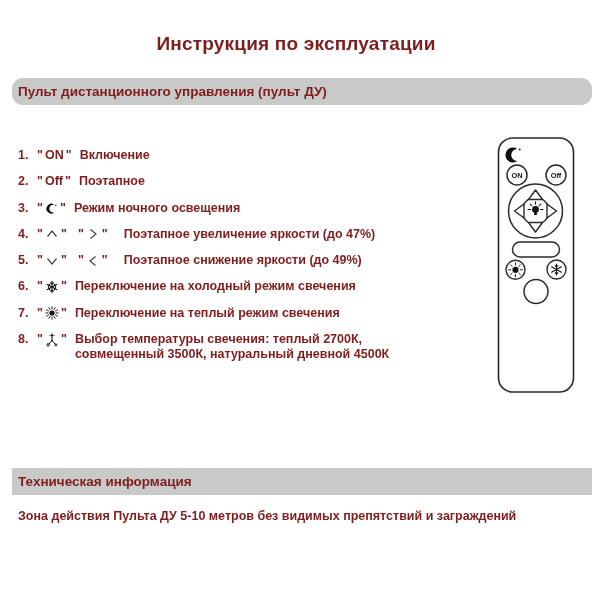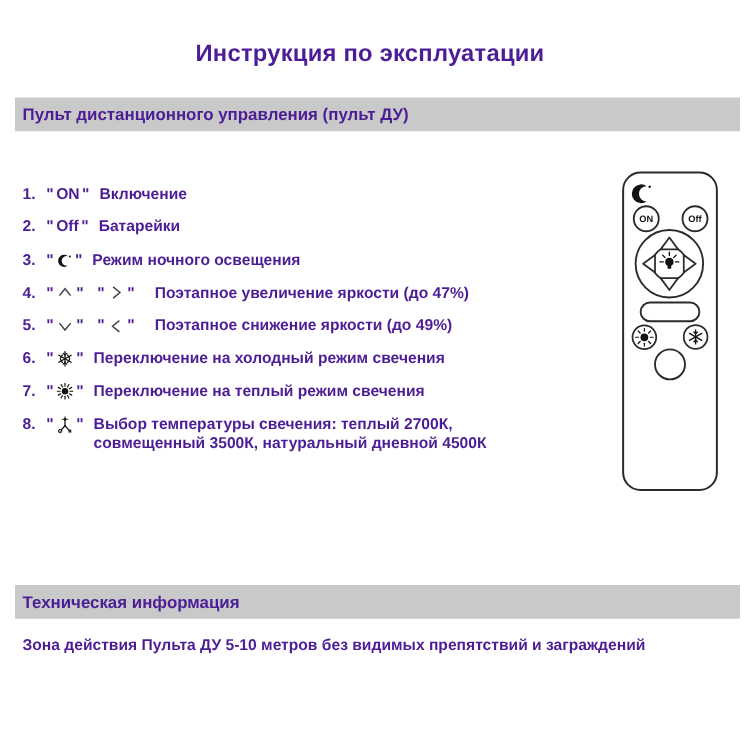--- a/index.html
+++ b/index.html
@@ -1,23 +1,23 @@
 <!DOCTYPE html>
 <html><head>
 <meta charset="utf-8">
 <style>
   html,body{margin:0;padding:0;background:#fff;}
   .page{
     position:relative;width:592px;height:600px;background:#ffffff;overflow:hidden;
-    font-family:"Liberation Sans",sans-serif;font-weight:bold;color:#4c1d95;
+    font-family:"Liberation Sans",sans-serif;font-weight:bold;color:#7f1d1d;
   }
   .title{position:absolute;top:33px;left:0;width:100%;text-align:center;font-size:19px;letter-spacing:.2px;}
   .bar{position:absolute;left:12px;right:0;height:27px;background:#c9c9c9;display:flex;align-items:center;
        padding-left:6px;font-size:13.5px;box-sizing:border-box;}
-  .bar-remote{top:78px;}
+  .bar-remote{top:78px;border-radius:11px;}
   .bar-tech{top:468px;}
   .list{position:absolute;left:18px;top:148px;width:462px;margin:0;padding:0;list-style:none;font-size:12.5px;}
   .item{display:flex;align-items:flex-start;min-height:26.3px;line-height:15px;}
   .num{width:17px;flex:none;}
   .tokens{display:inline-flex;align-items:center;height:15px;flex:none;margin-right:6px;}
   .tokens + .tokens{margin-left:1px;}
   .q{margin:0 2px;}
   .label{max-width:352px;}
   .label.gap{margin-left:8px;}
   .ic{display:block;width:14px;height:14px;}
@@ -50,21 +50,21 @@
       <span class="label">Включение</span>
     </li>
 
     <li class="item">
       <span class="num">2.</span>
       <span class="tokens">
           <span class="q">"</span>
           <span>Off</span>
           <span class="q">"</span>
         </span>
-      <span class="label">Батарейки</span>
+      <span class="label">Поэтапное</span>
     </li>
 
     <li class="item">
       <span class="num">3.</span>
       <span class="tokens">
           <span class="q">"</span>
         <svg class="ic sm" viewBox="0 0 14 14" aria-hidden="true">
           <path d="M10.1,3.2 A5.2,5.2 0 1,0 10.1,11.2 A4.2,4.2 0 1,1 10.1,3.2 Z" fill="#111"></path>
           <circle cx="11.7" cy="3.5" r="0.85" fill="#111"></circle>
         </svg>

